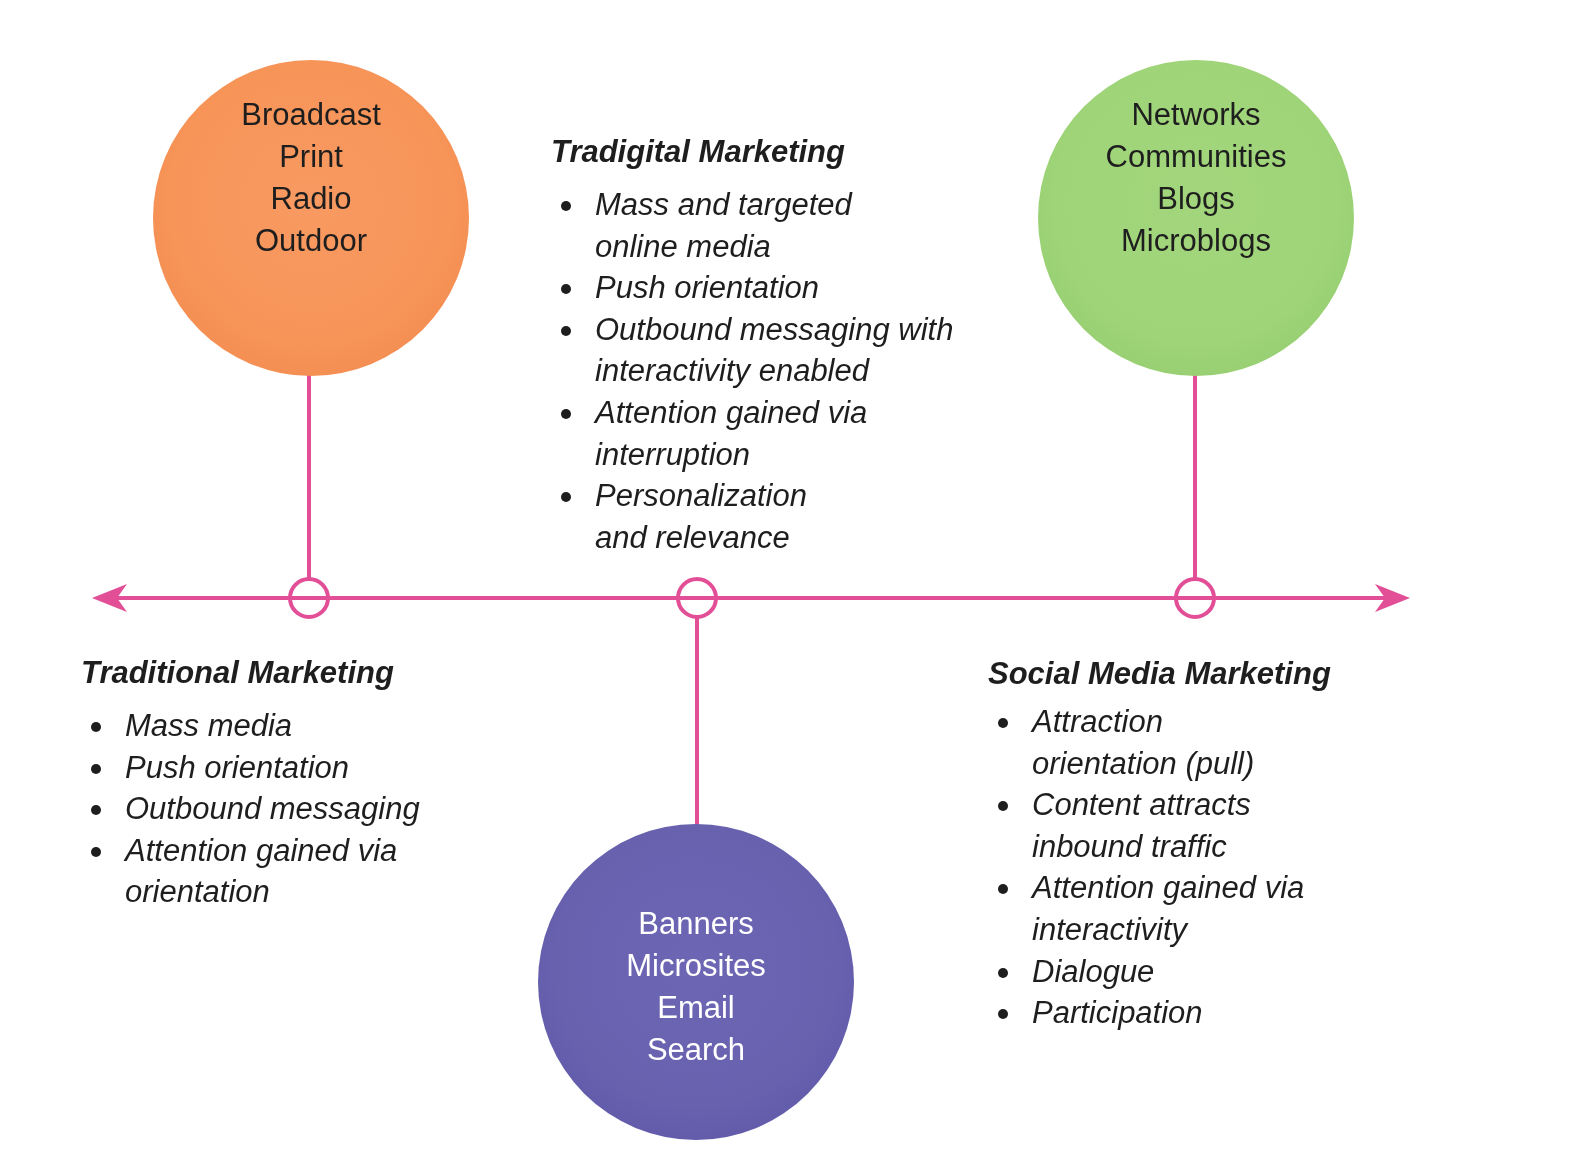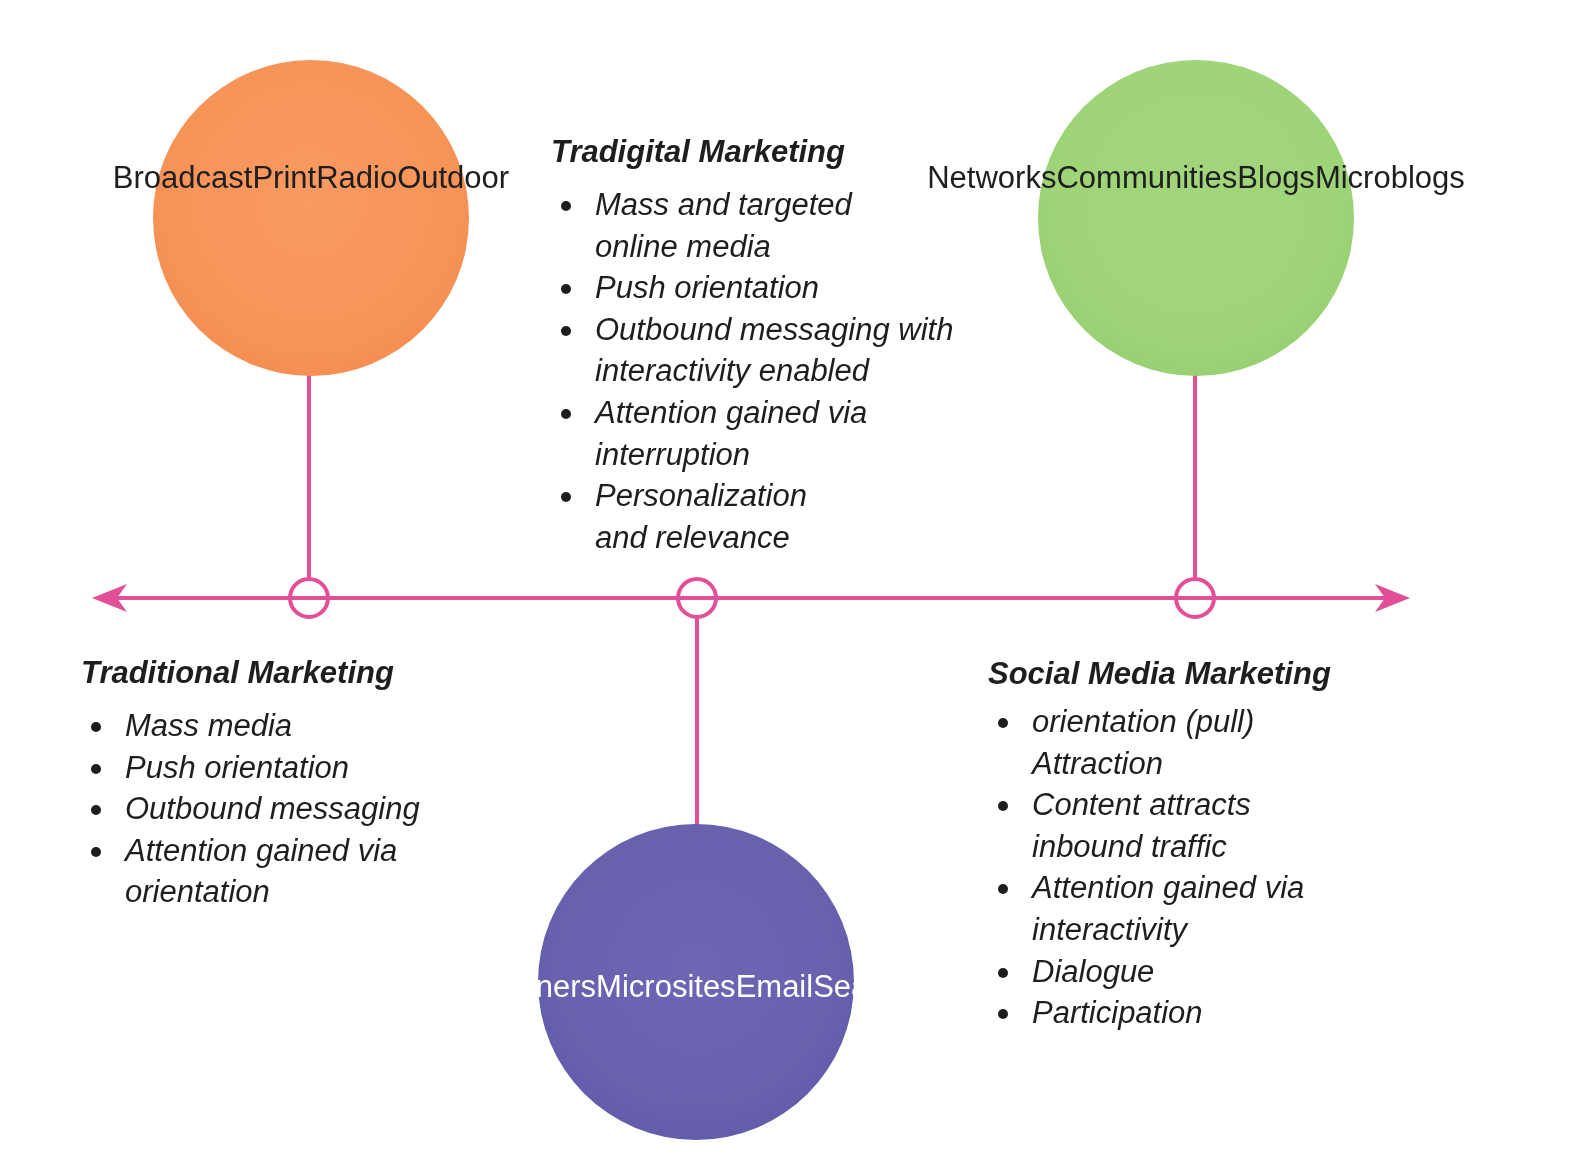--- a/index.html
+++ b/index.html
@@ -1,19 +1,19 @@
 <!DOCTYPE html>
 <html><head>
 <meta charset="utf-8">
 <style>
   html, body { margin: 0; padding: 0; background: #ffffff; }
   body { width: 1571px; height: 1174px; position: relative; overflow: hidden;
          font-family: "Liberation Sans", sans-serif; color: #1e1e1e; }
   #diagram-svg { position: absolute; left: 0; top: 0; }
-  .bubble { position: absolute; border-radius: 50%; display: flex; flex-direction: row;
+  .bubble { position: absolute; border-radius: 50%; display: flex; flex-direction: column;
             align-items: center; justify-content: center; text-align: center;
             font-size: 31px; line-height: 42px; box-sizing: border-box; }
   .bubble span { display: block; }
   .bubble.orange { left: 153px; top: 60px; width: 316px; height: 316px;
     background: radial-gradient(circle at 50% 45%, #f89a62 0%, #f79458 60%, #f0854a 100%);
     color: #1e1e1e; padding-bottom: 80px; }
   .bubble.green { left: 1038px; top: 60px; width: 316px; height: 316px;
     background: radial-gradient(circle at 50% 45%, #a3d67c 0%, #9fd479 60%, #8ec868 100%);
     color: #1e1e1e; padding-bottom: 80px; }
   .bubble.purple { left: 538px; top: 824px; width: 316px; height: 316px;
@@ -111,22 +111,22 @@
         <span>Attention gained via</span>
         <span>orientation</span>
       </li>
   </ul>
 </div>
 
 <div class="block" id="block-social">
   <h2>Social Media Marketing</h2>
   <ul>
     <li>
+        <span>Attraction</span>
         <span>orientation (pull)</span>
-        <span>Attraction</span>
       </li>
     <li>
         <span>Content attracts</span>
         <span>inbound traffic</span>
       </li>
     <li>
         <span>Attention gained via</span>
         <span>interactivity</span>
       </li>
     <li>

